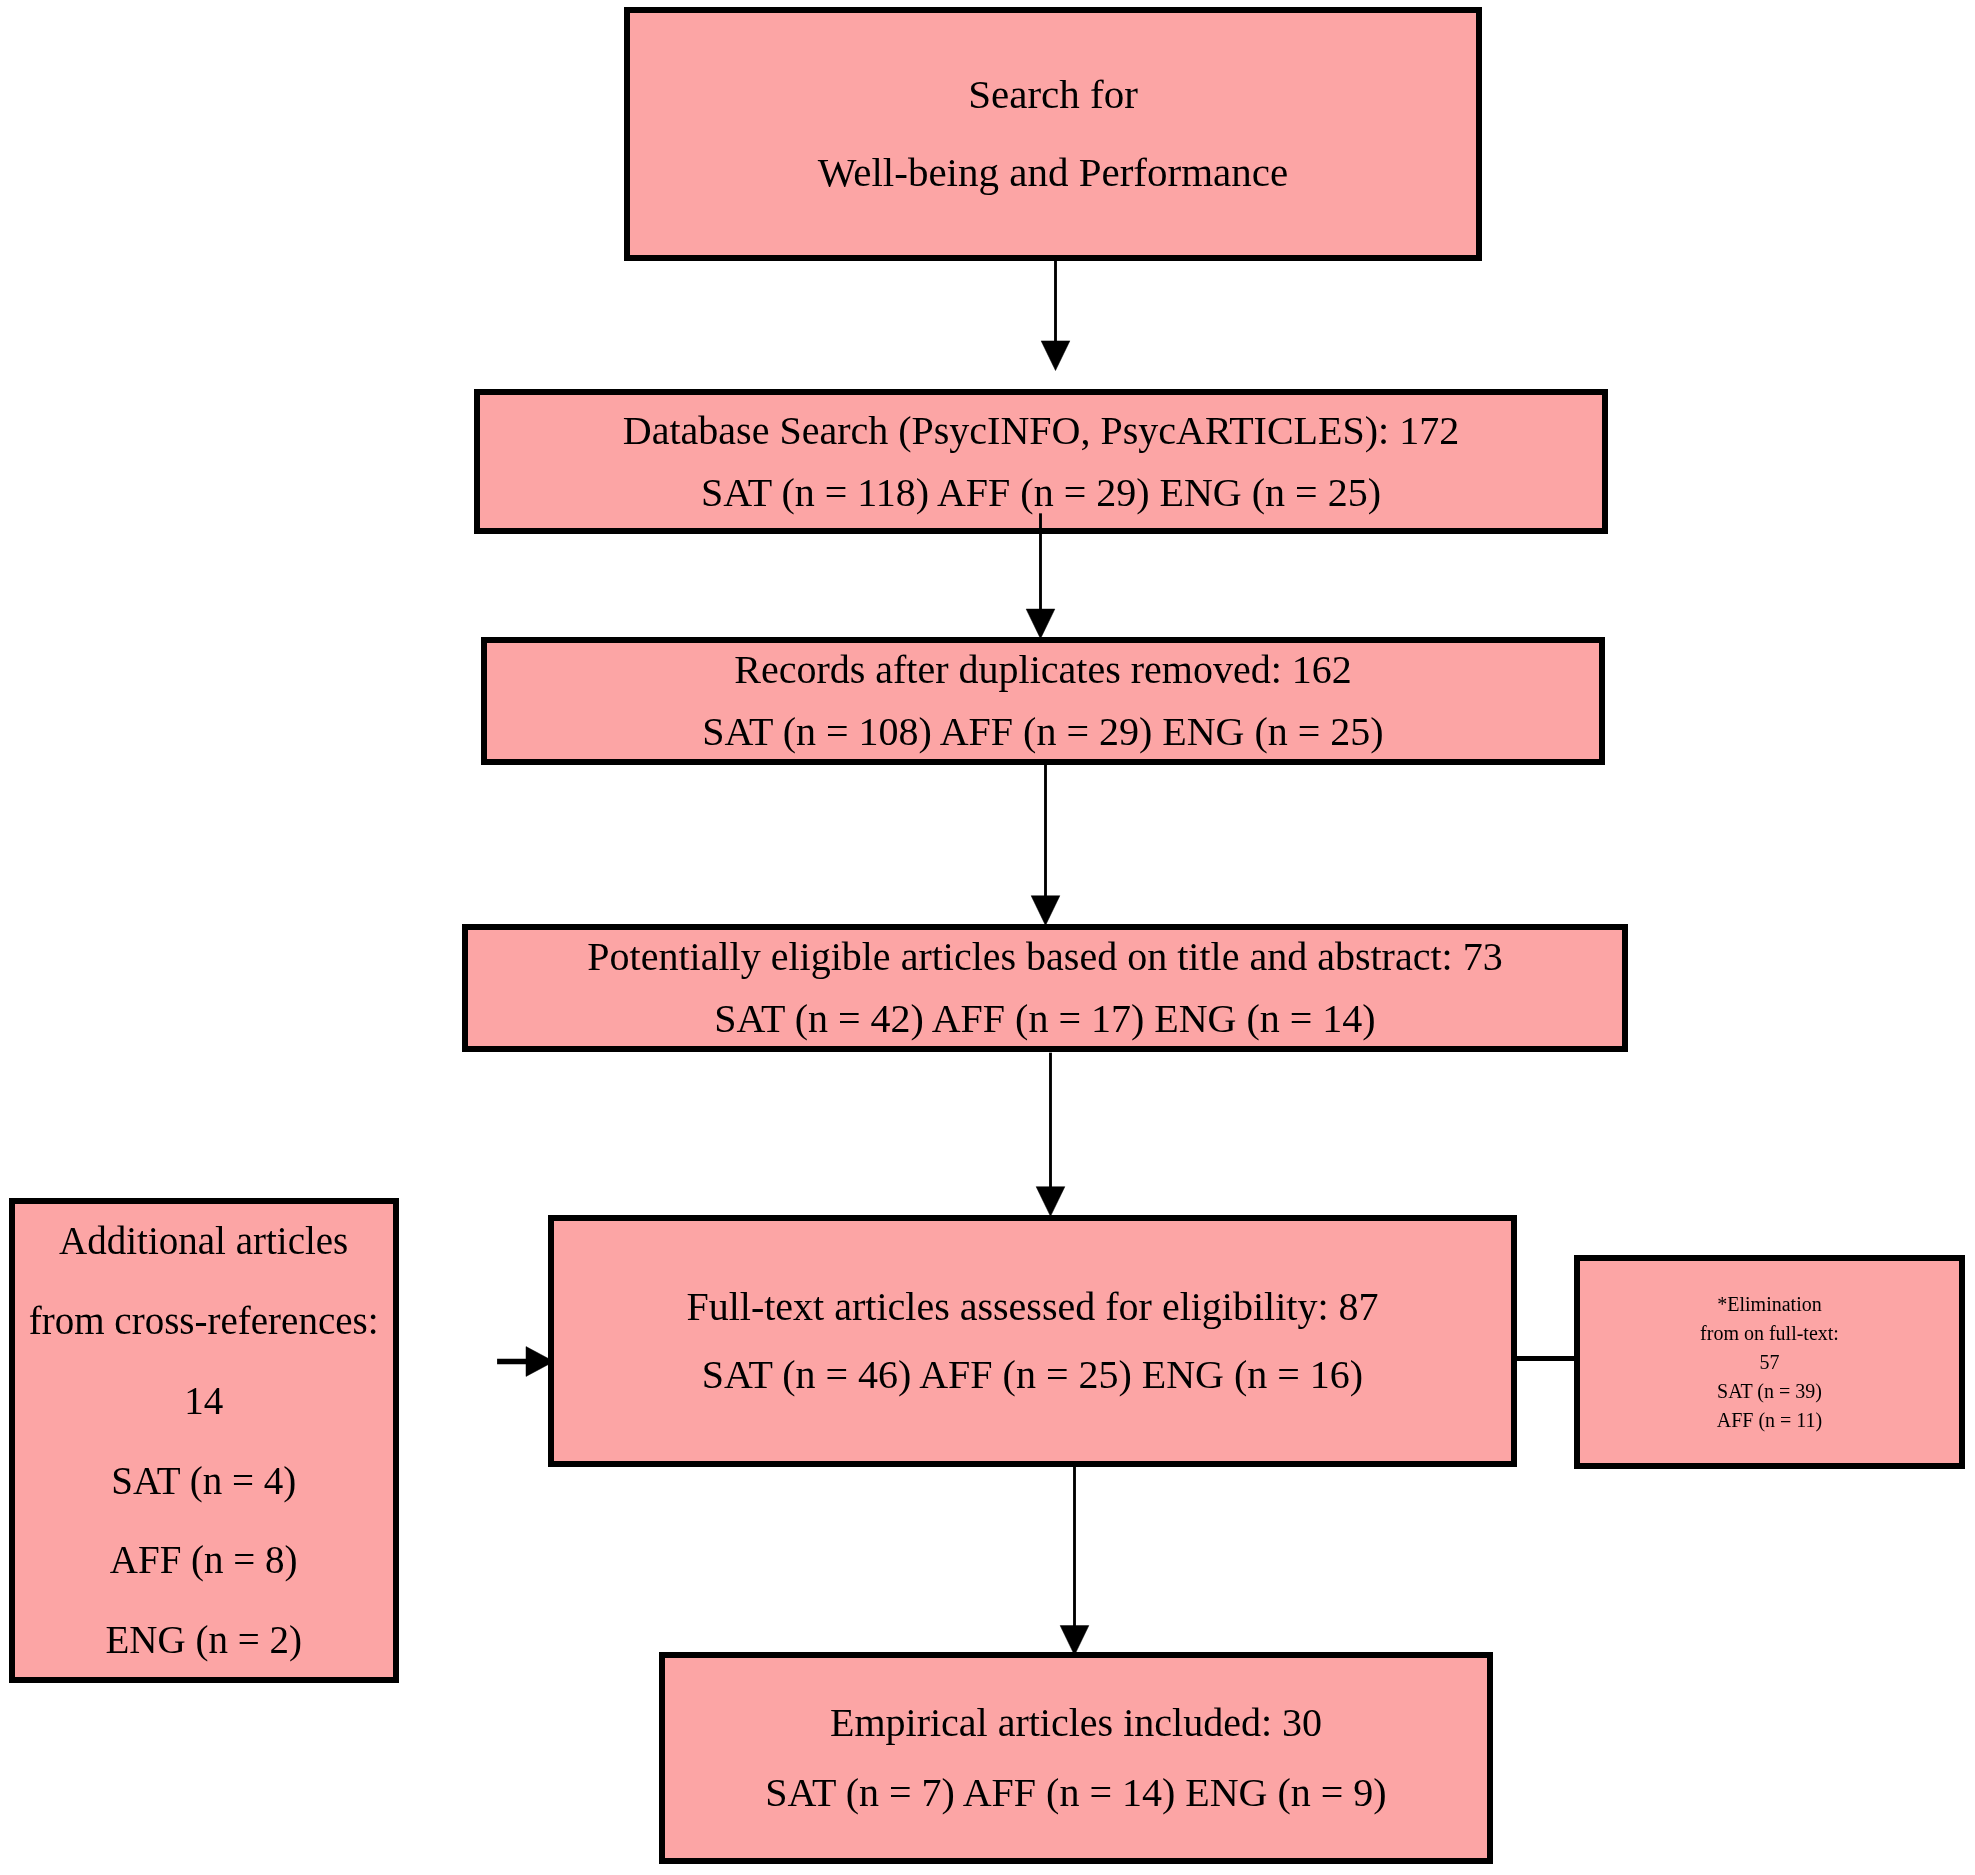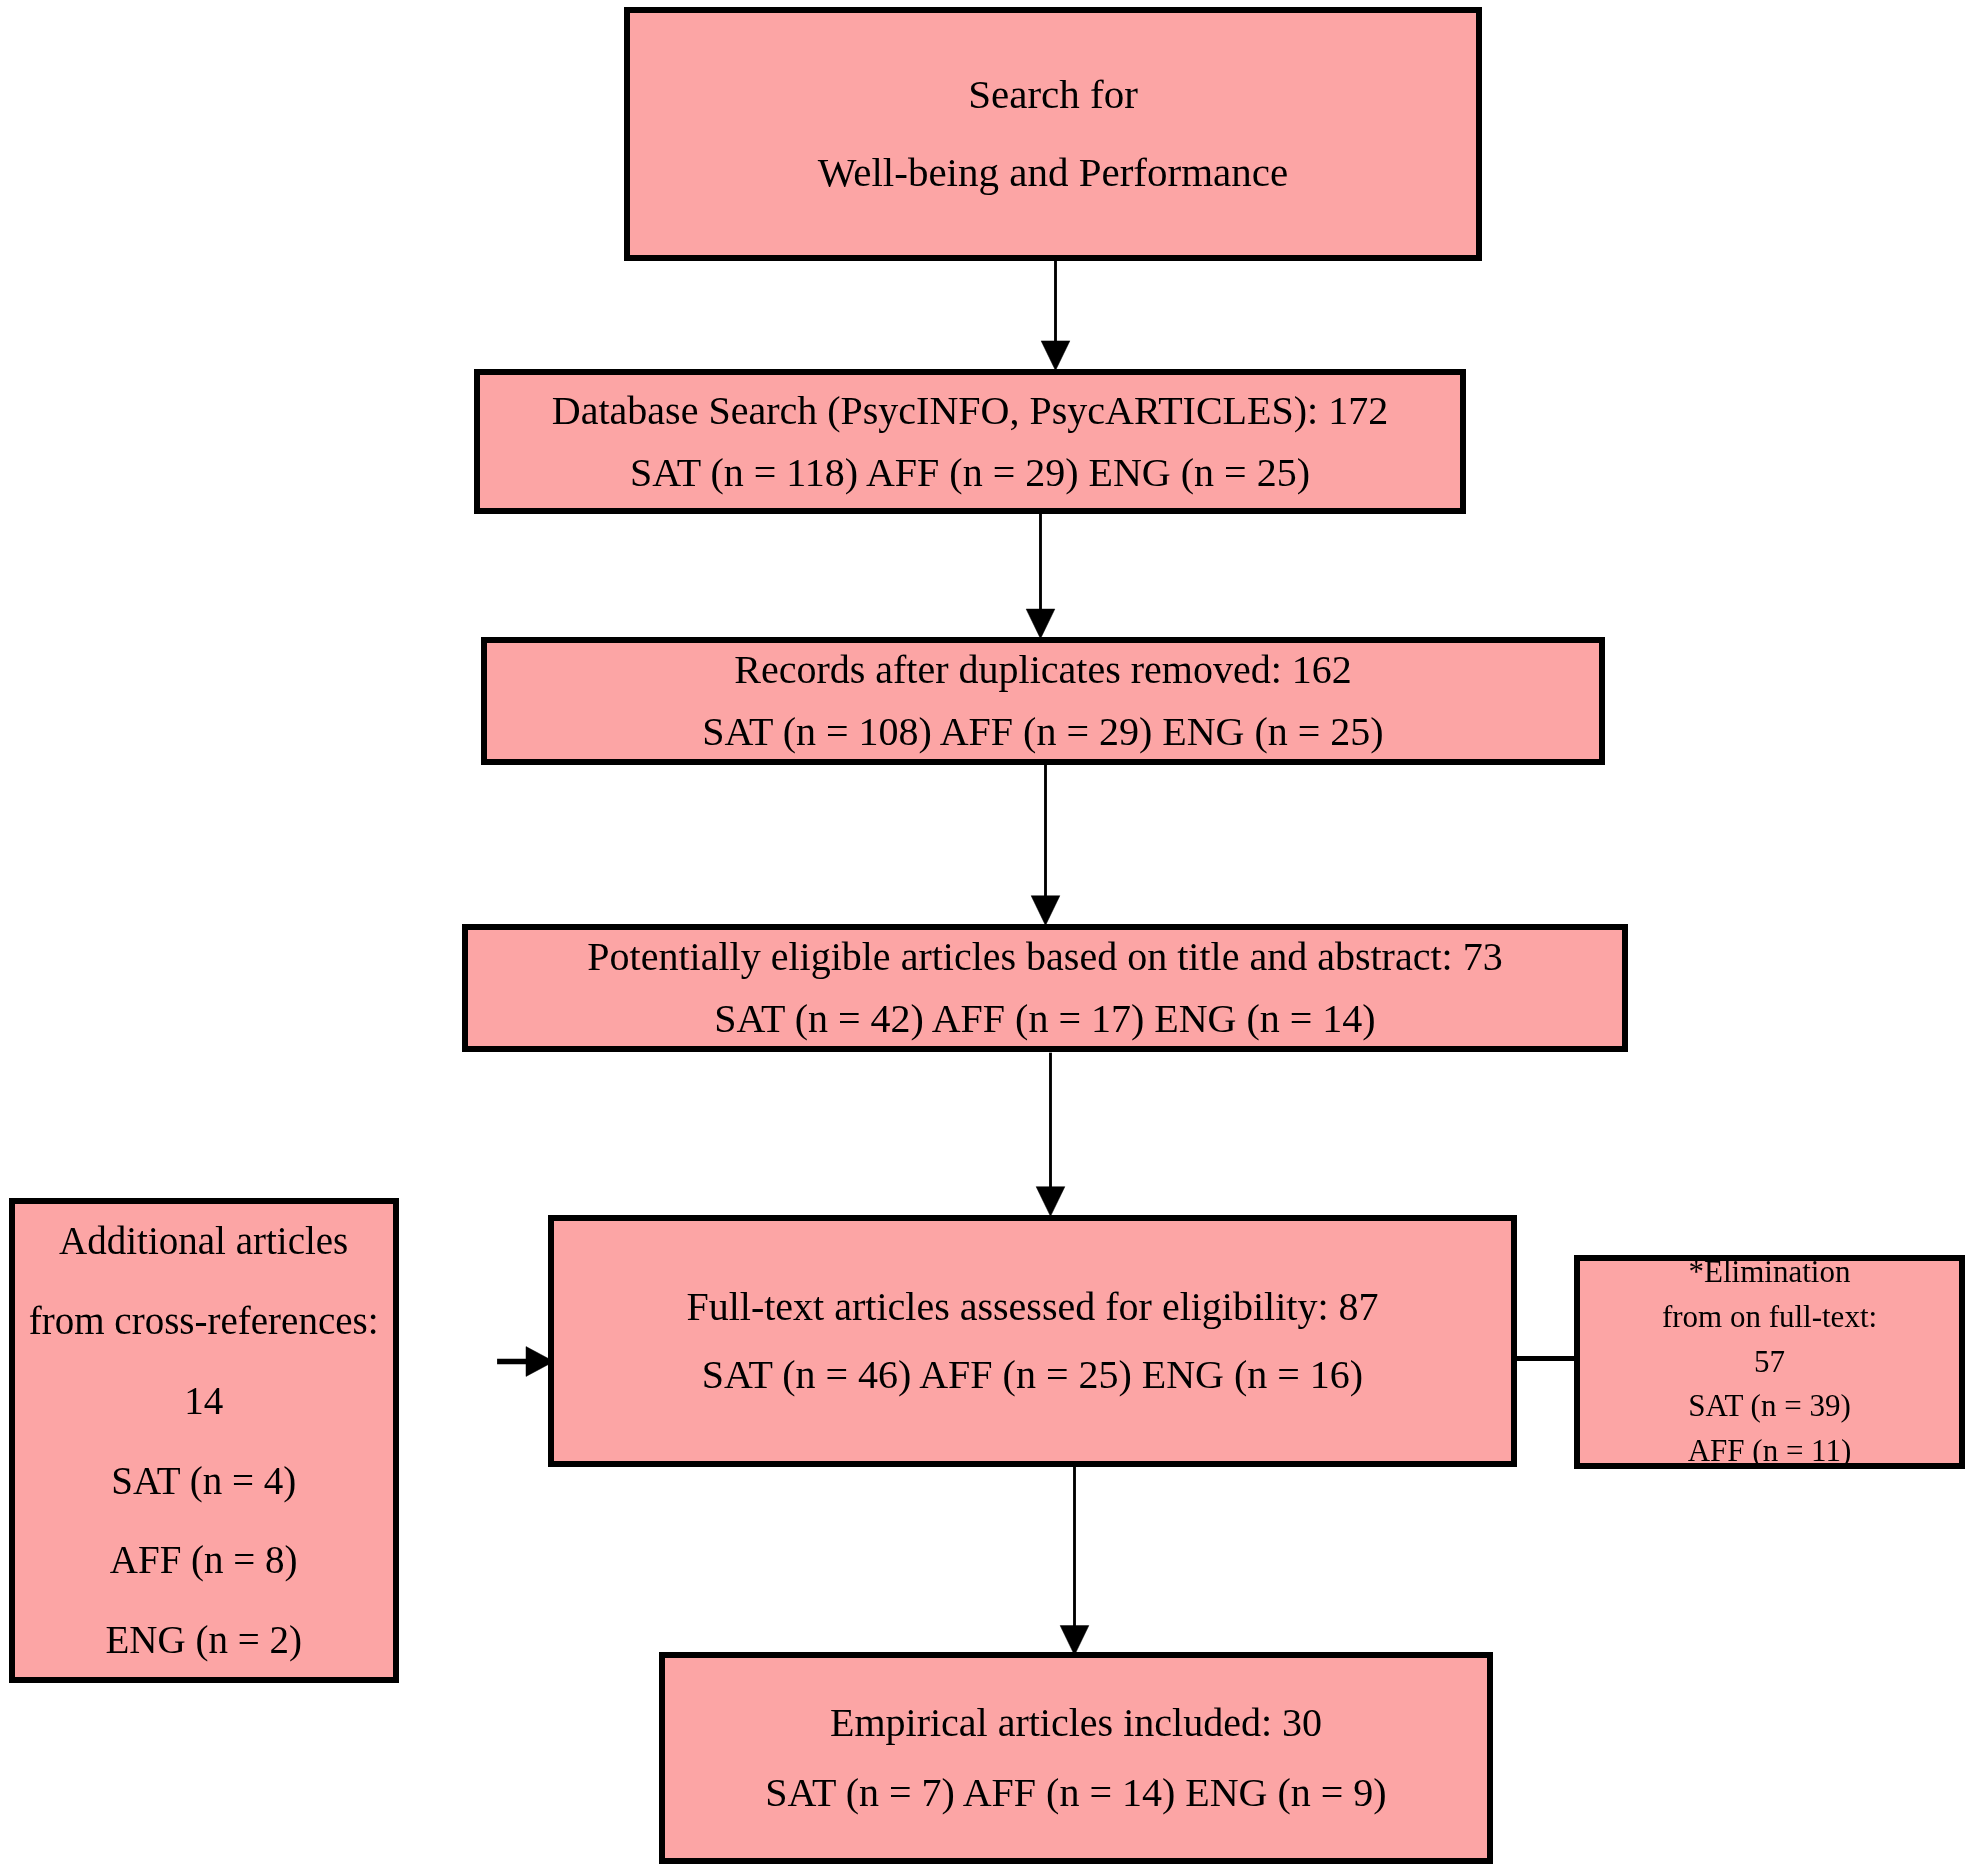--- a/index.html
+++ b/index.html
@@ -29,37 +29,37 @@
     text-align: center;
   }
   .node .line {
     display: block;
     width: 100%;
     white-space: nowrap;
   }
 
   
   #node-search        { left: 624px; top: 6.7px;   width: 858px; height: 254px;  }
-  #node-database      { left: 474px;  top: 369px;  width: 992px; height: 145px;  }
+  #node-database      { left: 474px;  top: 389px;  width: 1134px; height: 145px;  }
   #node-duplicates    { left: 481px;  top: 637px; width: 1124px; height: 128px;  }
   #node-potential     { left: 462px;  top: 924px; width: 1166px; height: 128px; justify-content: center;  }
   #node-additional    { left: 8.7px;   top: 1198px; width: 390px; height: 485px; }
   #node-fulltext      { left: 548px; top: 1215px; width: 969px; height: 252px;  }
   #node-elimination   { left: 1574px; top: 1255px; width: 391px;  height: 214px;  }
   #node-empirical     { left: 659px; top: 1652px; width: 834px; height: 212px;  }
 
   
   #node-search       .line { font-size: 41px; line-height: 1.9; }
   #node-database     .line { font-size: 40px; line-height: 1.55; }
   #node-duplicates   .line { font-size: 40px; line-height: 1.55; }
   #node-potential    .line { font-size: 40px; line-height: 1.55; }
   #node-fulltext     .line { font-size: 40px; line-height: 1.70; }
   #node-empirical    .line { font-size: 40px; line-height: 1.75; }
   #node-additional   .line { font-size: 39px; line-height: 2.05; }
-  #node-elimination  .line { font-size: 31px; line-height: 1.45; }
+  #node-elimination  .line { font-size: 20px; line-height: 1.45; }
 
   
   .connector {
     position: absolute;
     overflow: visible;
   }
   .connector line,
   .connector polygon {
     stroke: #000000;
     fill: #000000;

